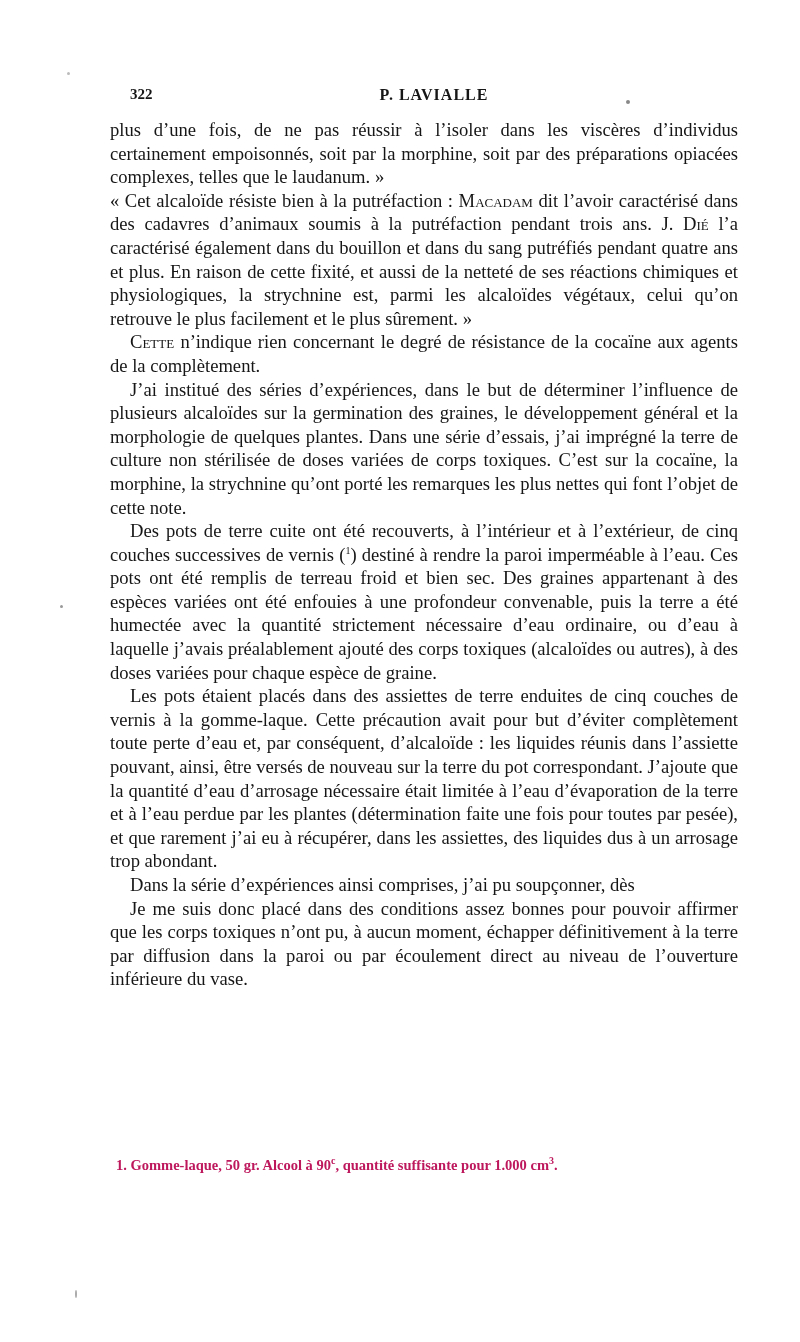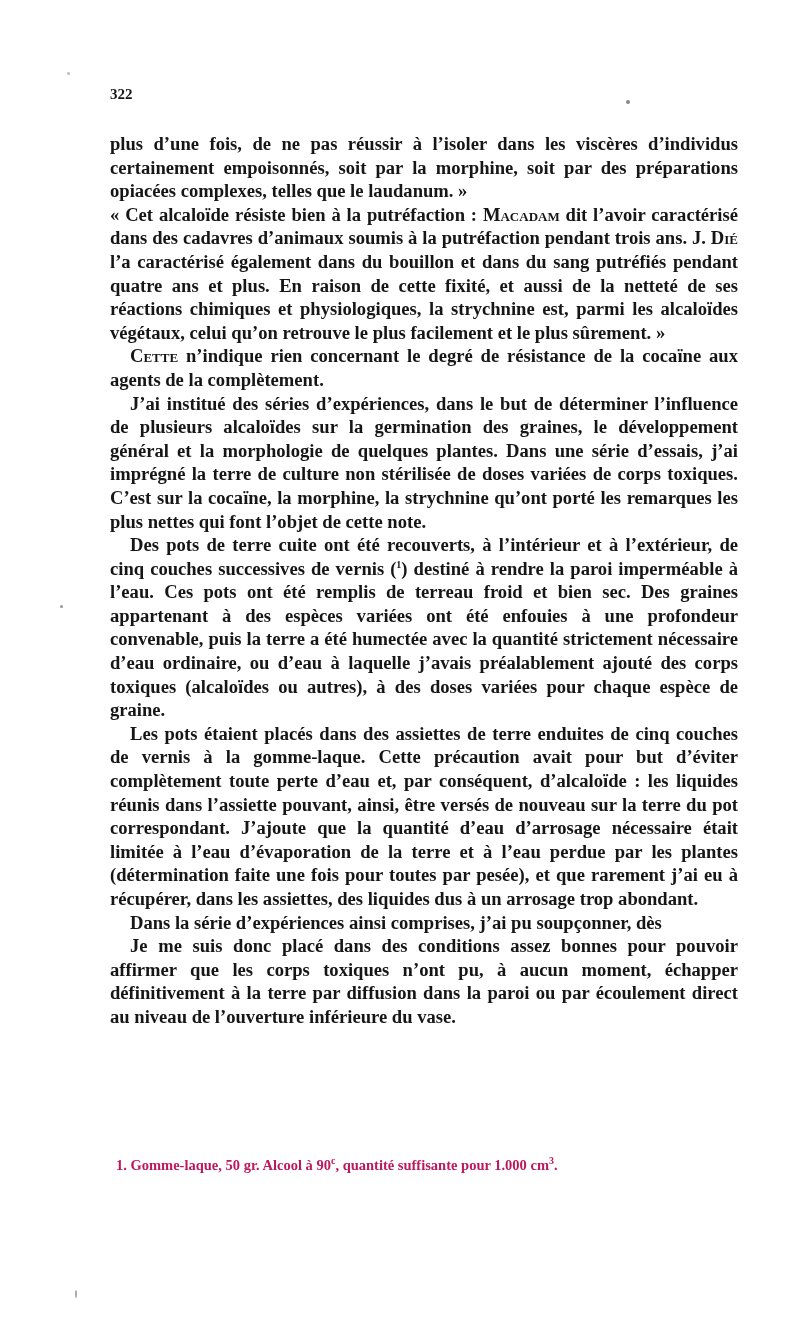--- a/index.html
+++ b/index.html
@@ -19,44 +19,45 @@
       position: absolute;
       left: 110px;
       top: 86px;
       width: 628px;
     }
     .running-head {
       position: relative;
       height: 24px;
       font-weight: bold;
       font-size: 16px;
+      margin-left: 20px;
     }
     .page-number {
       position: absolute;
       left: 0;
       top: 0;
       font-size: 15px;
       font-weight: bold;
     }
     .running-title {
       position: absolute;
       left: 0;
       right: 0;
       top: 0;
       text-align: center;
       font-size: 16px;
       letter-spacing: 1px;
       font-weight: bold;
     }
     .body-text {
-      margin-top: 22px;
+      margin-top: 8px;
       font-size: 18.6px;
       line-height: 23.6px;
       text-align: justify;
-      font-weight: 700;
+      font-weight: 400;
     }
     .body-text p {
       margin: 0;
       text-indent: 20px;
     }
     .body-text p.cont {
       text-indent: 0;
     }
     .sc {
       font-variant: small-caps;
@@ -78,20 +79,21 @@
       background: #bbb;
       border-radius: 50%;
     }
   </style>
 </head>
 <body>
 
 <div class="page">
   <div class="running-head">
     <span class="page-number">322</span>
+    <span class="running-title">P. LAVIALLE</span>
   </div>
 
   <div class="body-text">
     <p class="cont">plus d’une fois, de ne pas réussir à l’isoler dans les viscères d’individus certainement empoisonnés, soit par la morphine, soit par des préparations opiacées complexes, telles que le laudanum. »</p>
     <p class="cont"><span>« Cet alcaloïde résiste bien à la putréfaction : </span><span class="sc">Macadam</span><span> dit l’avoir caractérisé dans des cadavres d’animaux soumis à la putréfaction pendant trois ans. J. </span><span class="sc">Dié</span><span> l’a caractérisé également dans du bouillon et dans du sang putréfiés pendant quatre ans et plus. En raison de cette fixité, et aussi de la netteté de ses réactions chimiques et physiologiques, la strychnine est, parmi les alcaloïdes végétaux, celui qu’on retrouve le plus facilement et le plus sûrement. »</span></p>
     <p><span class="sc">Cette</span><span> n’indique rien concernant le degré de résistance de la cocaïne aux agents de la complètement.</span></p>
     <p>J’ai institué des séries d’expériences, dans le but de déterminer l’influence de plusieurs alcaloïdes sur la germination des graines, le développement général et la morphologie de quelques plantes. Dans une série d’essais, j’ai imprégné la terre de culture non stérilisée de doses variées de corps toxiques. C’est sur la cocaïne, la morphine, la strychnine qu’ont porté les remarques les plus nettes qui font l’objet de cette note.</p>
     <p><span>Des pots de terre cuite ont été recouverts, à l’intérieur et à l’extérieur, de cinq couches successives de vernis (</span><sup>1</sup><span>) destiné à rendre la paroi imperméable à l’eau. Ces pots ont été remplis de terreau froid et bien sec. Des graines appartenant à des espèces variées ont été enfouies à une profondeur convenable, puis la terre a été humectée avec la quantité strictement nécessaire d’eau ordinaire, ou d’eau à laquelle j’avais préalablement ajouté des corps toxiques (alcaloïdes ou autres), à des doses variées pour chaque espèce de graine.</span></p>
     <p>Les pots étaient placés dans des assiettes de terre enduites de cinq couches de vernis à la gomme-laque. Cette précaution avait pour but d’éviter complètement toute perte d’eau et, par conséquent, d’alcaloïde : les liquides réunis dans l’assiette pouvant, ainsi, être versés de nouveau sur la terre du pot correspondant. J’ajoute que la quantité d’eau d’arrosage nécessaire était limitée à l’eau d’évaporation de la terre et à l’eau perdue par les plantes (détermination faite une fois pour toutes par pesée), et que rarement j’ai eu à récupérer, dans les assiettes, des liquides dus à un arrosage trop abondant.</p>
     <p>Dans la série d’expériences ainsi comprises, j’ai pu soupçonner, dès</p>

